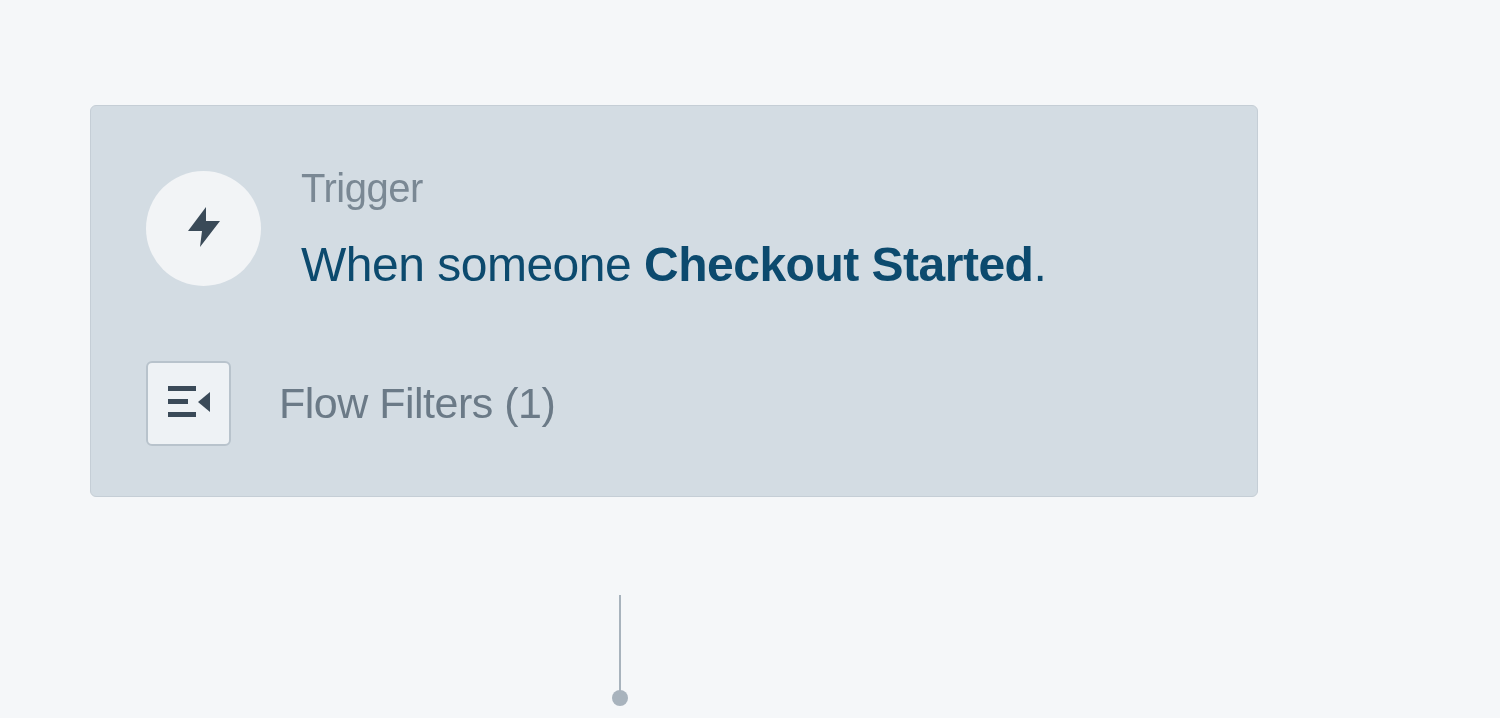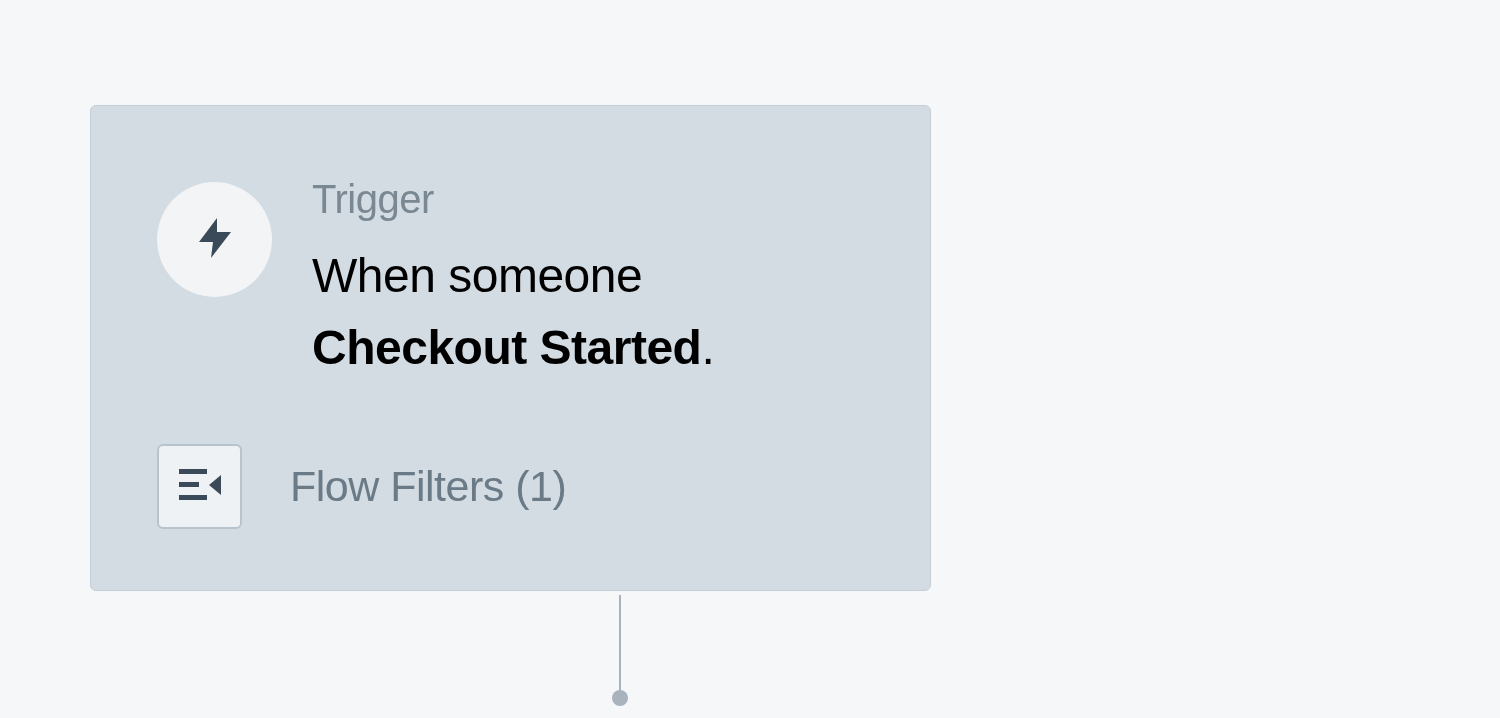--- a/index.html
+++ b/index.html
@@ -14,25 +14,25 @@
       width: 1500px;
       height: 718px;
       position: relative;
       overflow: hidden;
     }
     
     .trigger-card {
       position: absolute;
       left: 90px;
       top: 105px;
-      width: 841px;
+      width: 1168px;
       background-color: #d3dce3;
       border: 1px solid #c5ced6;
       border-radius: 6px;
-      padding: 11px;
+      padding: 0;
     }
     
     .trigger-header {
       display: flex;
       align-items: flex-start;
       padding: 55px 55px 40px 55px;
       gap: 40px;
     }
     
     .trigger-icon-circle {
@@ -59,21 +59,21 @@
     
     .trigger-label {
       color: #7a8894;
       font-size: 40px;
       font-weight: 400;
       margin-bottom: 18px;
       letter-spacing: -0.5px;
     }
     
     .trigger-description {
-      color: #000000;
+      color: #0c4a6e;
       font-size: 48px;
       font-weight: 400;
       line-height: 1.5;
       letter-spacing: -0.5px;
     }
     
     .trigger-description .bold {
       font-weight: 700;
     }
     

